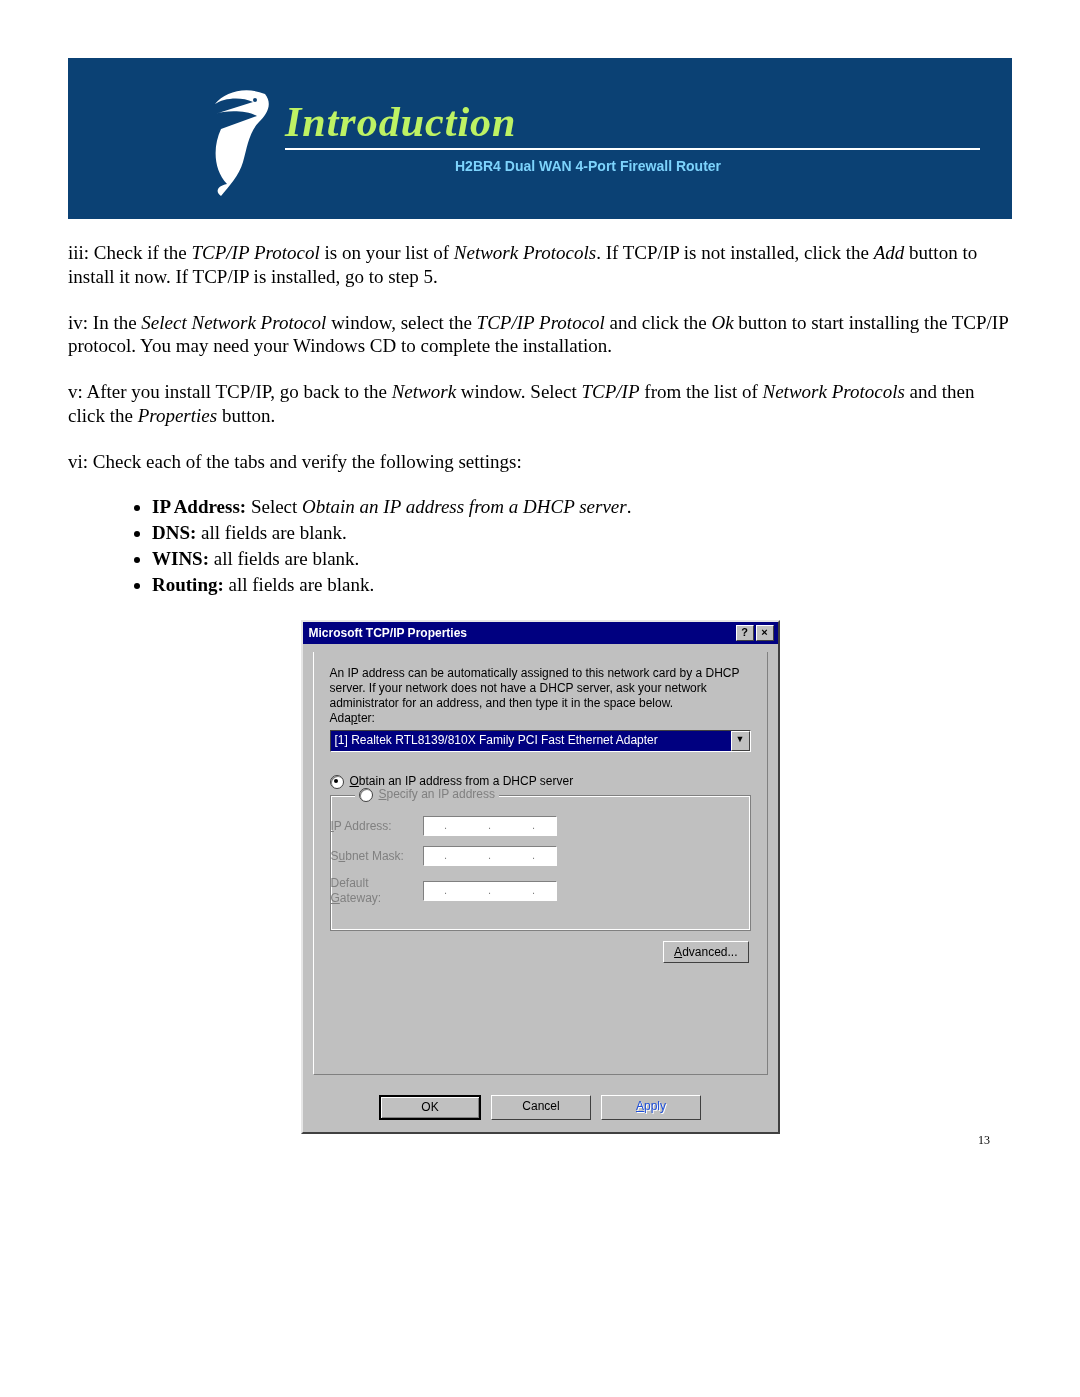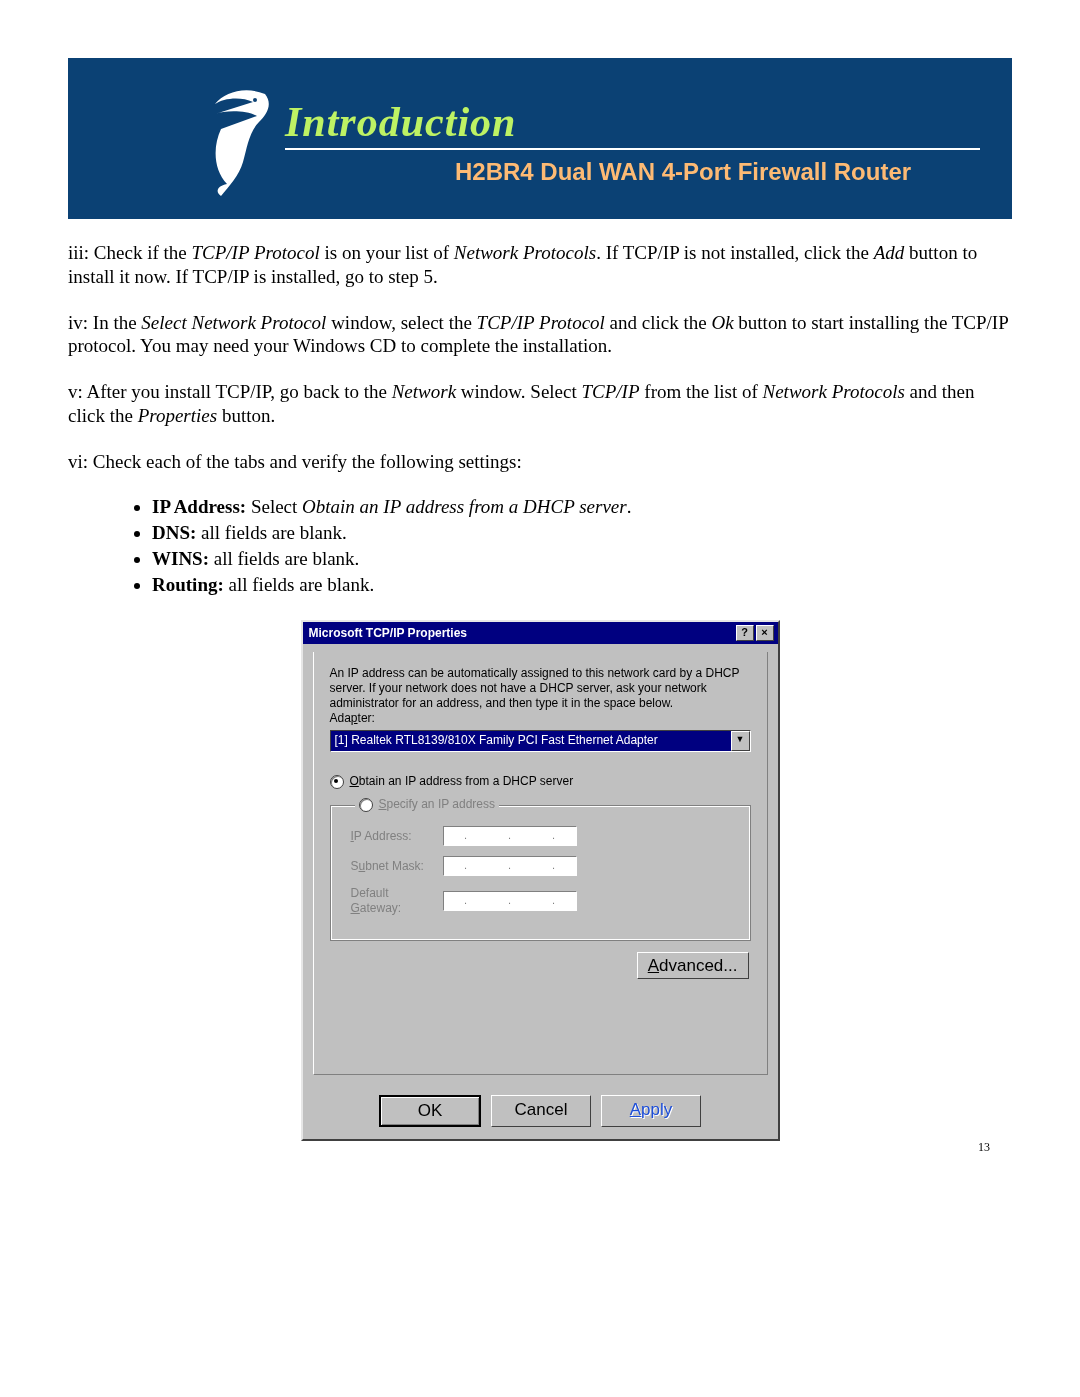--- a/index.html
+++ b/index.html
@@ -31,21 +31,21 @@
     font-size: 42px; color:#bef264;
     letter-spacing: 1px;
   }
   .rule {
     position:absolute; left:90px; top:82px; right:10px;
     border-top: 2px solid #fff;
   }
   .subtitle {
     position:absolute; left:260px; top:92px;
     font-family: Arial, sans-serif;
-    font-weight: bold; font-size:24px; color:#fdba74;text-align:right;
+    font-weight: bold; font-size:14px; color:#7dd3fc;text-align:right;
   }
   
   .content { font-size: 19px; line-height: 1.25; }
   .para { margin: 22px 0; }
   ul.bullets { margin: 18px 0 24px 62px; padding-left: 22px; }
   ul.bullets li { margin: 2px 0; }
   .it { font-style: italic; }
   .bd { font-weight: bold; }
 
   
@@ -114,40 +114,40 @@
     box-shadow: inset 1px 1px 0 #808080, inset -1px -1px 0 #fff;
     position:relative;
   }
   .radio.checked::after{
     content:""; position:absolute; left:3px; top:3px; width:4px;height:4px;
     background:#000; border-radius:50%;
   }
   .group {
     border:1px solid #808080; border-top-color:#808080;
     box-shadow: 1px 1px 0 #fff inset, -1px -1px 0 #fff inset;
-    margin-top:16px; padding:10px 12px 14px 20px;
+    margin-top:6px; padding:10px 12px 14px 0;
     position:relative;
   }
   .group-title {
     position:absolute; top:-9px; left:24px;
     background:#c0c0c0; padding:0 4px; font-size:12px; color:#808080;
     display:flex; align-items:center; gap:6px;
   }
   .field-row { display:flex; align-items:center; margin:10px 0; font-size:12px; color:#808080; }
   .field-row .fl { width:92px; }
   .ipbox {
     width:132px; height:18px; background:#fff;
     border-top:1px solid #808080; border-left:1px solid #808080;
     border-right:1px solid #fff; border-bottom:1px solid #fff;
     display:flex; align-items:center; justify-content:space-around;
     color:#404040; font-size:11px;
   }
   .ipbox span{color:#808080;}
   .adv-btn, .dlg-btn {
-    background:#c0c0c0; font-size:17px;
+    background:#c0c0c0; font-size:12px;
     border-top:1px solid #fff; border-left:1px solid #fff;
     border-right:1px solid #404040; border-bottom:1px solid #404040;
     padding:3px 10px; min-width:68px; text-align:center;
   }
   .adv-row { text-align:right; margin:14px 2px 0 0; }
   .btn-bar {
     display:flex; justify-content:center; gap:10px;
     padding:10px 12px 12px 12px;
   }
   .dlg-btn { min-width:78px; }

